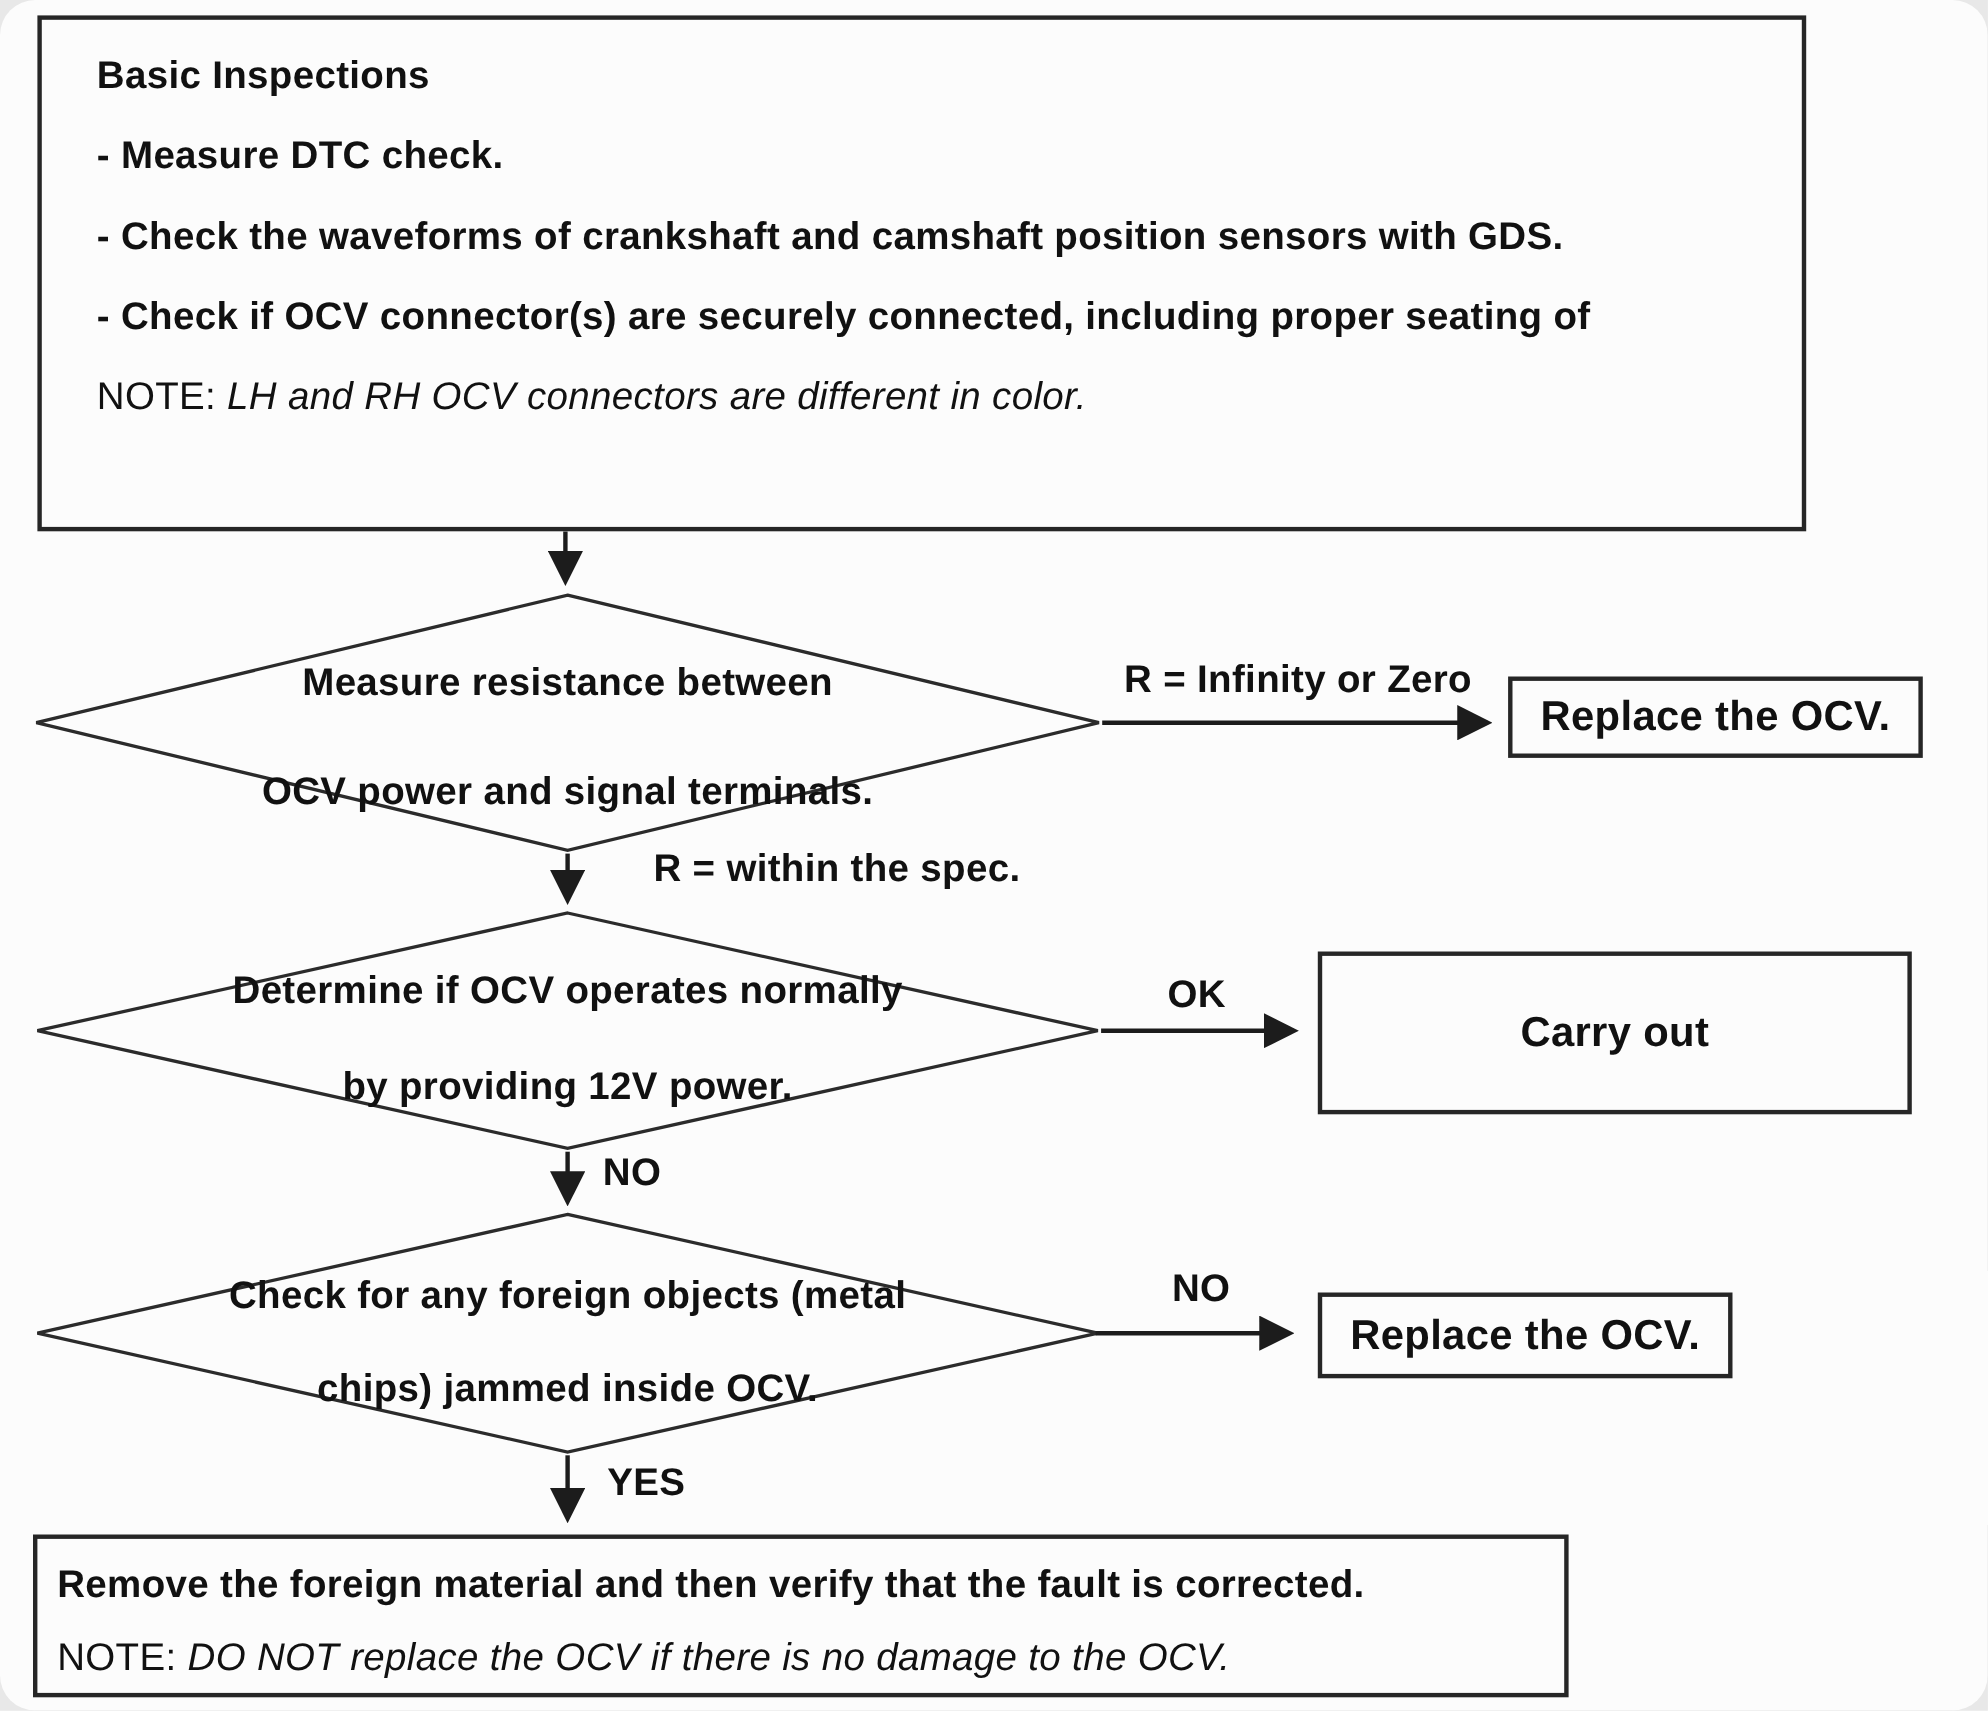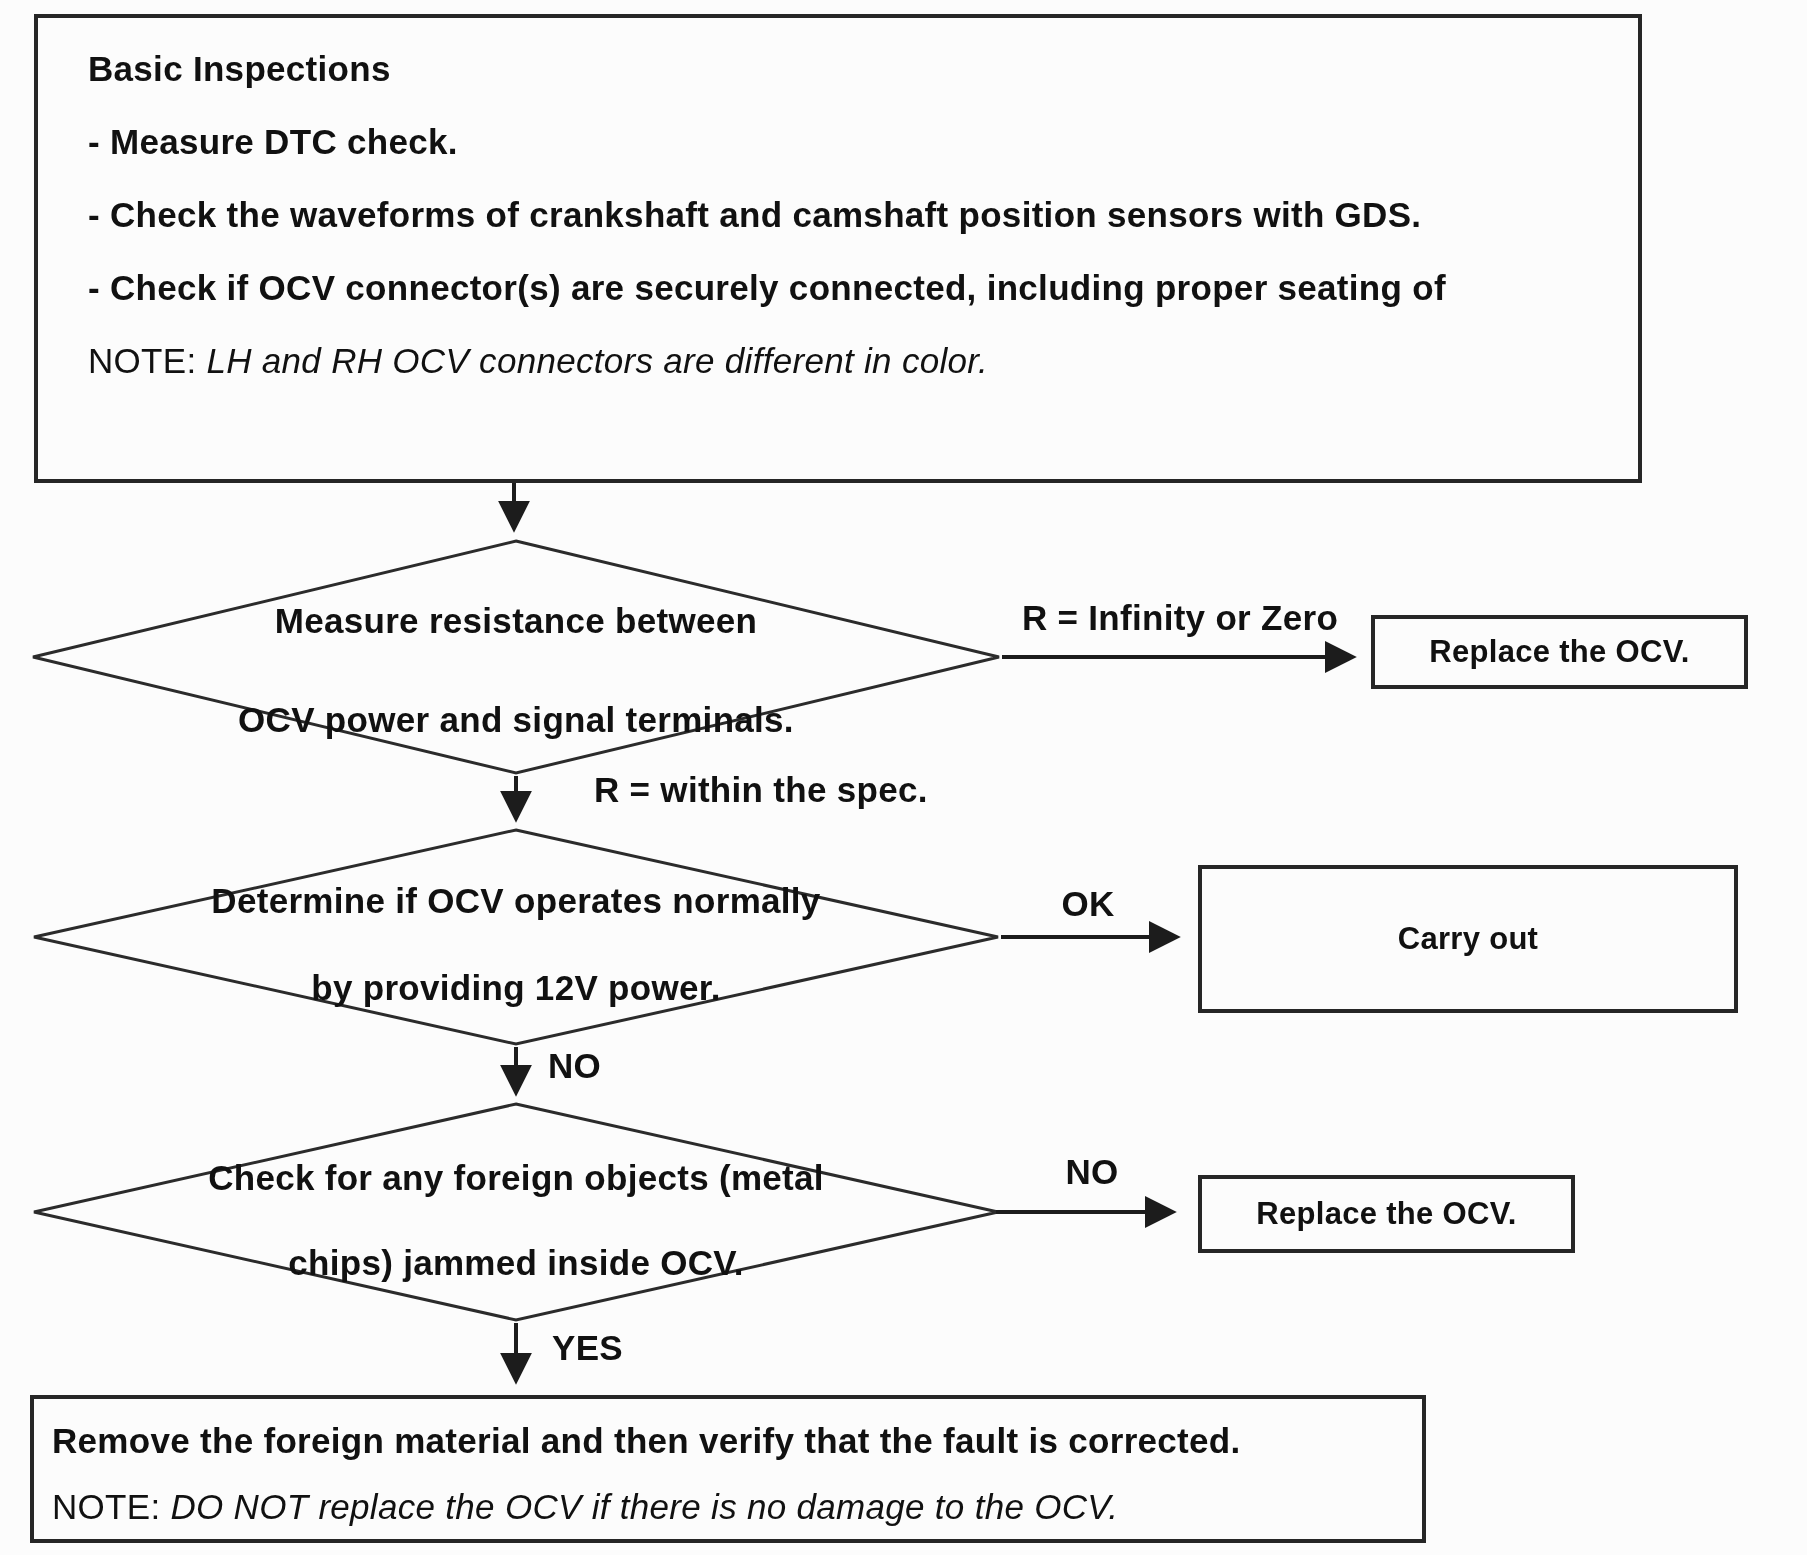--- a/index.html
+++ b/index.html
@@ -3,20 +3,21 @@
 <meta charset="utf-8">
 <style>
   html,body{margin:0;padding:0;background:#e8e8e8;}
   #canvas{
     position:relative;
     width:1807px;height:1555px;
     background:#fcfcfc;
     font-family:"Liberation Sans", sans-serif;
     color:#111;
     overflow:hidden;
+    border-radius:32px;
   }
   #flow-svg{position:absolute;left:0;top:0;}
   .box{
     position:absolute;
     border:4px solid #262626;
     box-sizing:border-box;
     background:#fcfcfc;
   }
   .txt{
     position:absolute;
@@ -36,21 +37,21 @@
   .italic{font-style:italic;}
   .note-prefix{font-style:normal;padding-right:10px;}
   #end-box{
     left:30px;top:1395px;width:1396px;height:148px;
     padding:9px 0 0 18px;
     font-size:35px;line-height:66px;letter-spacing:0.3px;
   }
   #end-box .l1{font-weight:bold;}
   #end-box .note-line{font-weight:normal;}
   .flexc{display:flex;align-items:center;justify-content:center;
-         font-size:31px;font-weight:bold;letter-spacing:0.3px;}
+         font-size:38px;font-weight:bold;letter-spacing:0.3px;}
   #carry-box{flex-direction:row;line-height:70px;gap:34px;}
 </style>
 </head>
 <body>
 
 <div id="canvas">
 
   <svg id="flow-svg" width="1807" height="1555" viewBox="0 0 1807 1555">
     <defs>
       <marker id="arrowhead" viewBox="0 0 10 10" refX="8.5" refY="5" markerWidth="8" markerHeight="8" orient="auto">

